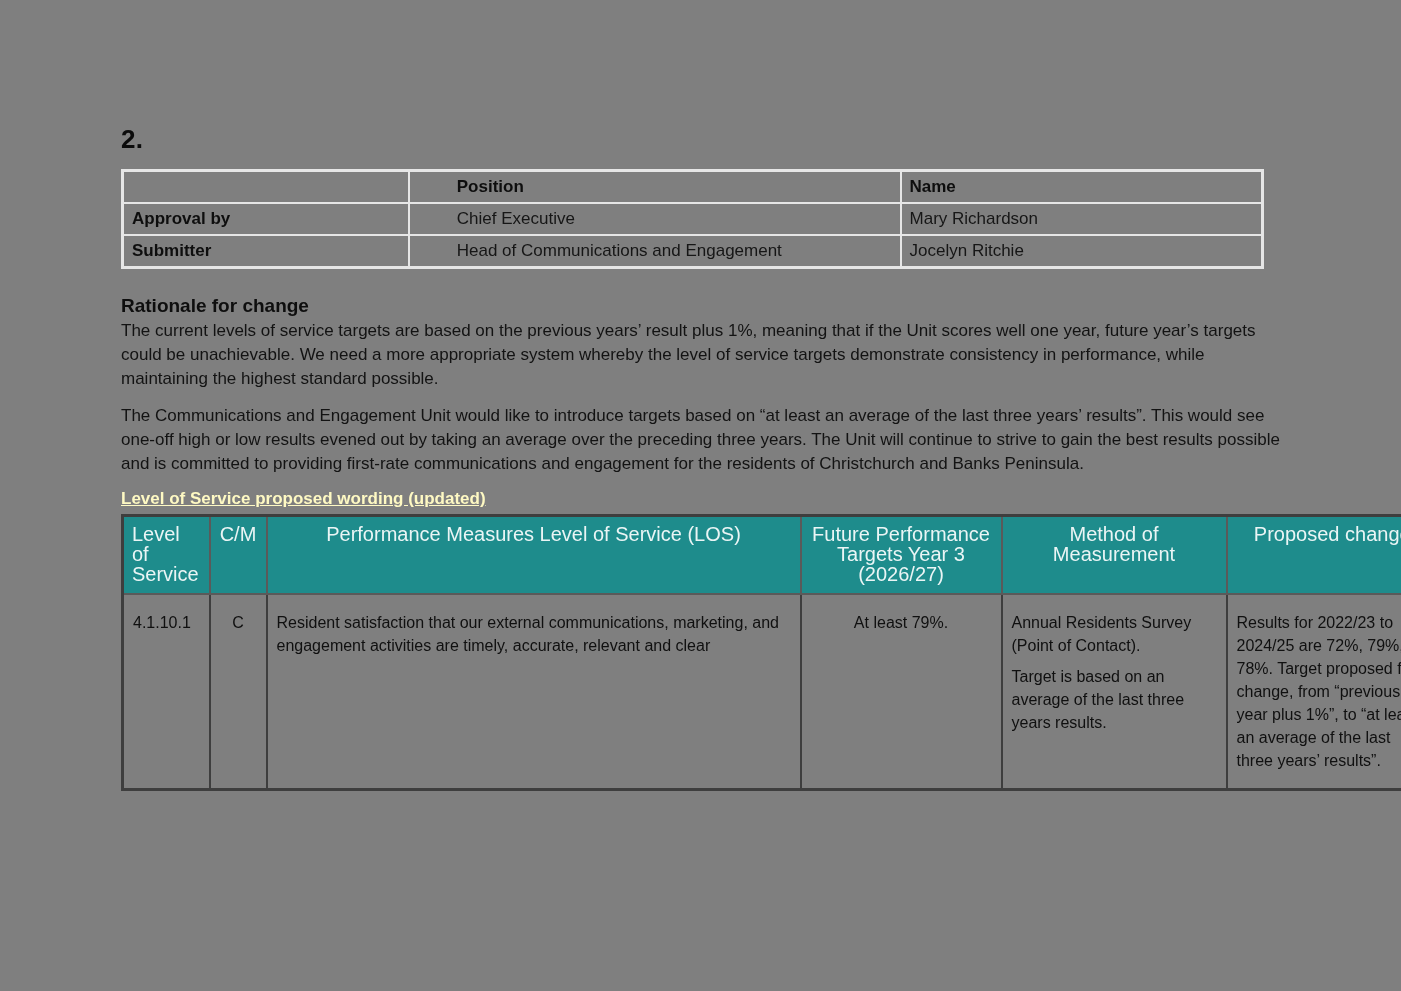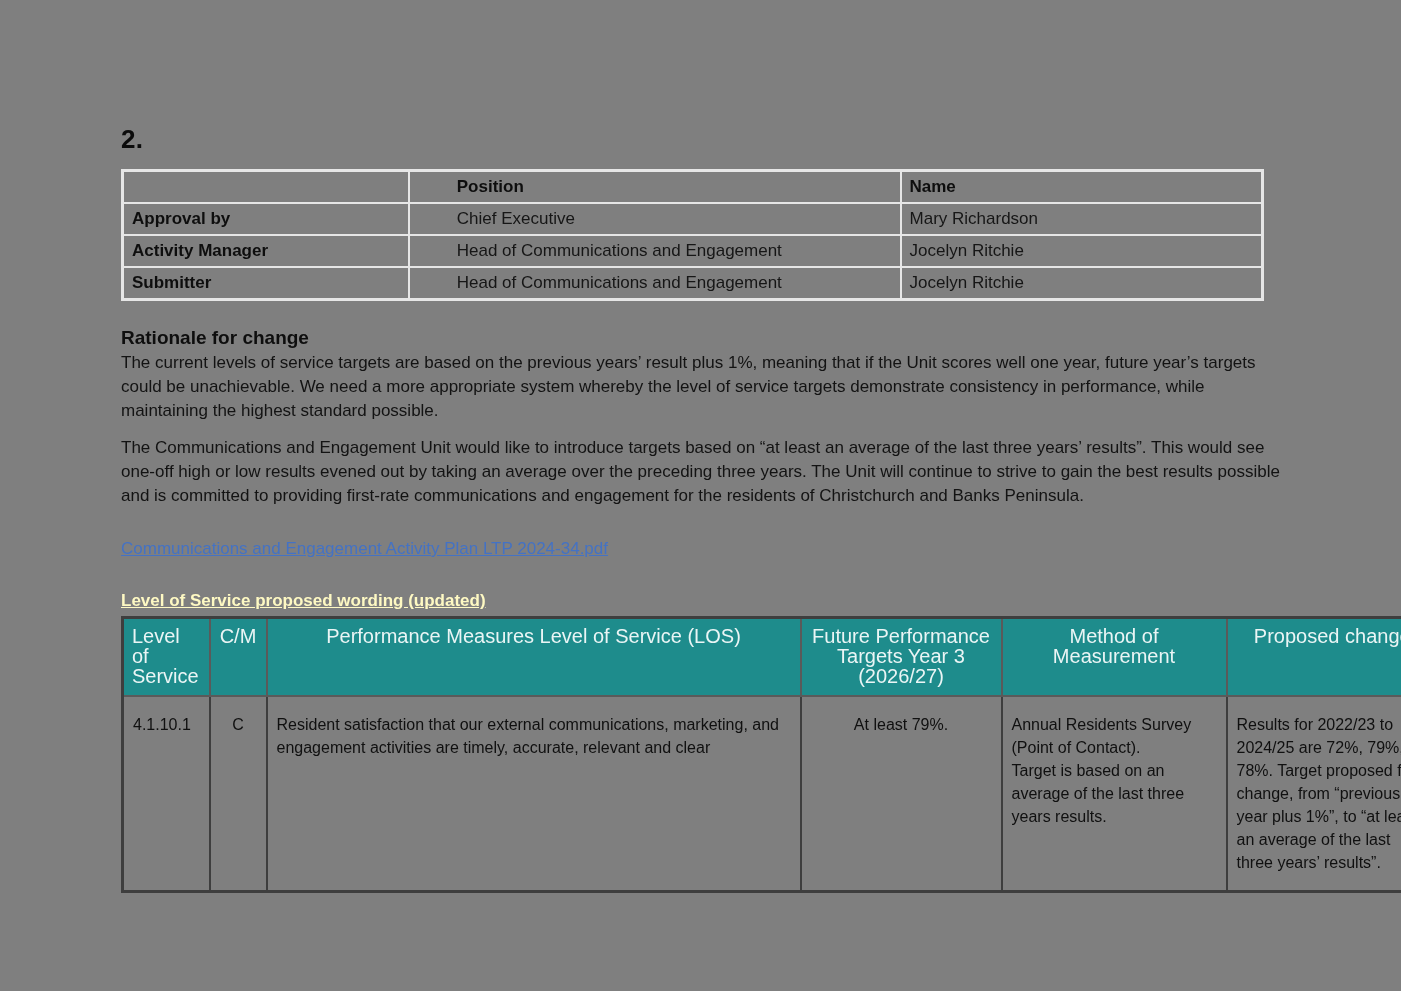--- a/index.html
+++ b/index.html
@@ -113,21 +113,21 @@
     line-height: 23px;
   }
   table.los { border: 3px solid #3e3e3e; }
   .w-los  { width: 87px; }
   .w-cm   { width: 57px; }
   .w-pm   { width: 534px; }
   .w-ft   { width: 201px; }
   .w-mm   { width: 225px; }
   .w-pc   { width: 212px; }
   td.center { text-align: center; }
-  td .p2 { margin-top: 0; }
+  td .p2 { margin-top: 8px; }
 </style>
 </head>
 <body>
 
 <div class="page">
   <div class="content">
 
     <div class="doc-title">
       <span>2.</span>
     </div>
@@ -138,37 +138,31 @@
           <th class="c1"></th>
           <th class="c2">Position</th>
           <th class="c3">Name</th>
         </tr>
         <tr>
           <td class="c1 lbl">Approval by</td>
           <td class="c2">Chief Executive</td>
           <td class="c3">Mary Richardson</td>
         </tr>
         <tr>
-          <td class="c1 lbl">Activity Manager</td>
-          <td class="c2">Head of Communications and Engagement</td>
-          <td class="c3">Jocelyn Ritchie</td>
-        </tr>
-        <tr>
           <td class="c1 lbl">Submitter</td>
           <td class="c2">Head of Communications and Engagement</td>
           <td class="c3">Jocelyn Ritchie</td>
         </tr>
       </tbody>
     </table>
 
     <div class="section-heading">Rationale for change</div>
     <p class="para">The current levels of service targets are based on the previous years’ result plus 1%, meaning that if the Unit scores well one year, future year’s targets could be unachievable.  We need a more appropriate system whereby the level of service targets demonstrate consistency in performance, while maintaining the highest standard possible.</p>
     <p class="para">The Communications and Engagement Unit would like to introduce targets based on “at least an average of the last three years’ results”.  This would see one-off high or low results evened out by taking an average over the preceding three years.  The Unit will continue to strive to gain the best results possible and is committed to providing first-rate communications and engagement for the residents of Christchurch and Banks Peninsula.</p>
 
-    <a class="doc-link" href="#">Communications and Engagement Activity Plan LTP 2024-34.pdf</a>
 
     <div class="los-heading">Level of Service proposed wording (updated)</div>
 
     <table class="los">
       <tbody>
         <tr>
           <th class="w-los first">Level of Service</th>
           <th class="w-cm">C/M</th>
           <th class="w-pm">Performance Measures Level of Service (LOS)</th>
           <th class="w-ft">Future Performance Targets Year 3 (2026/27)</th>

